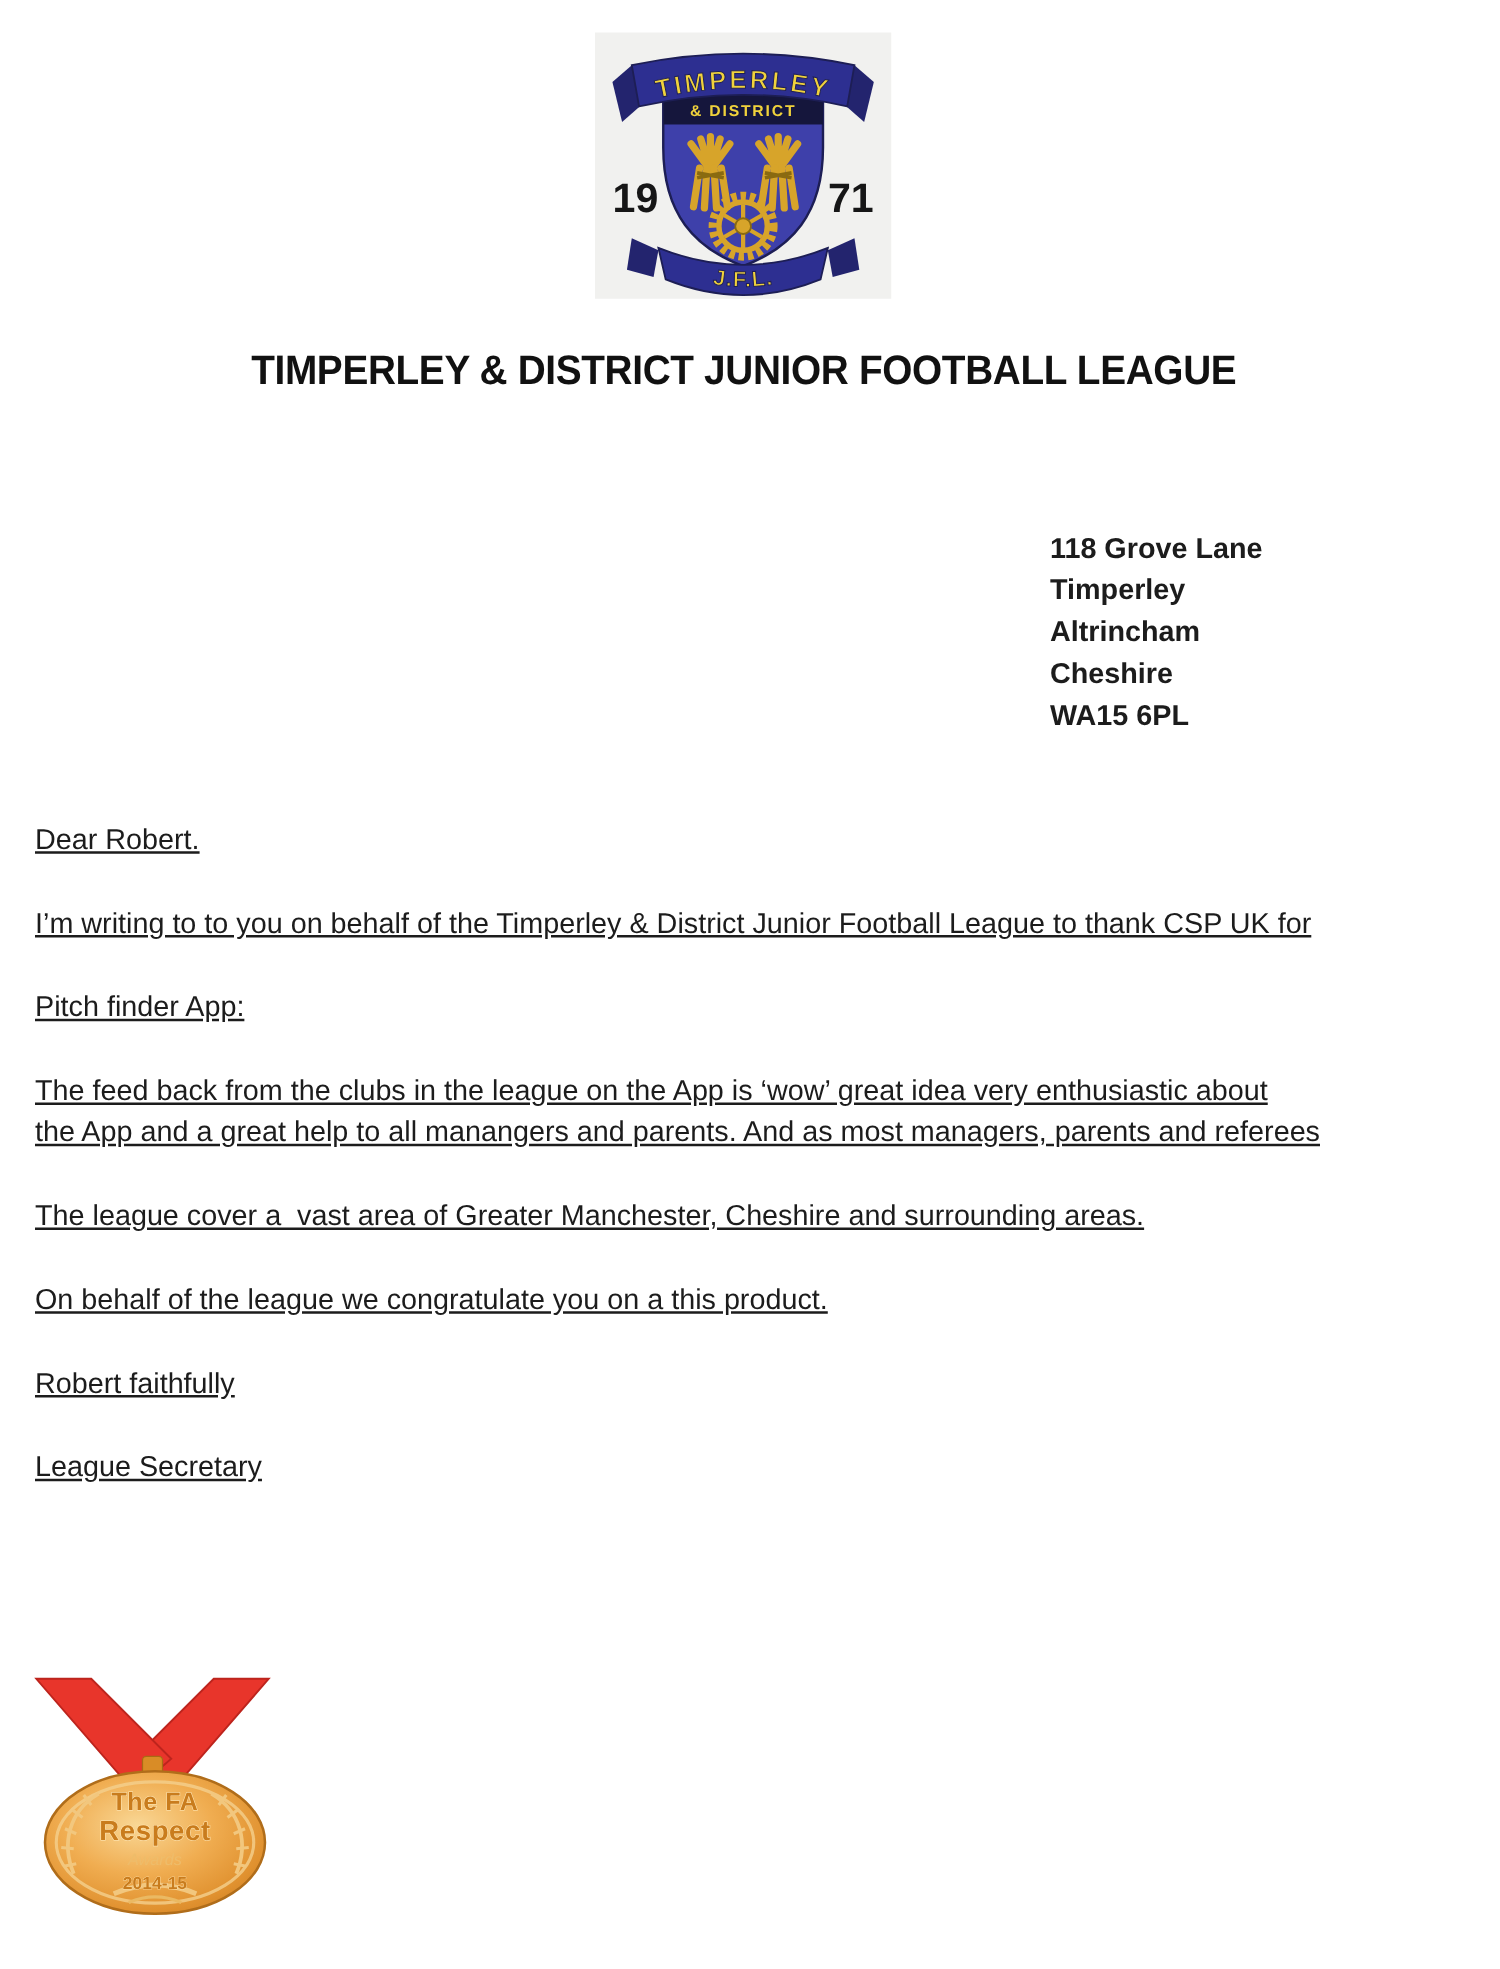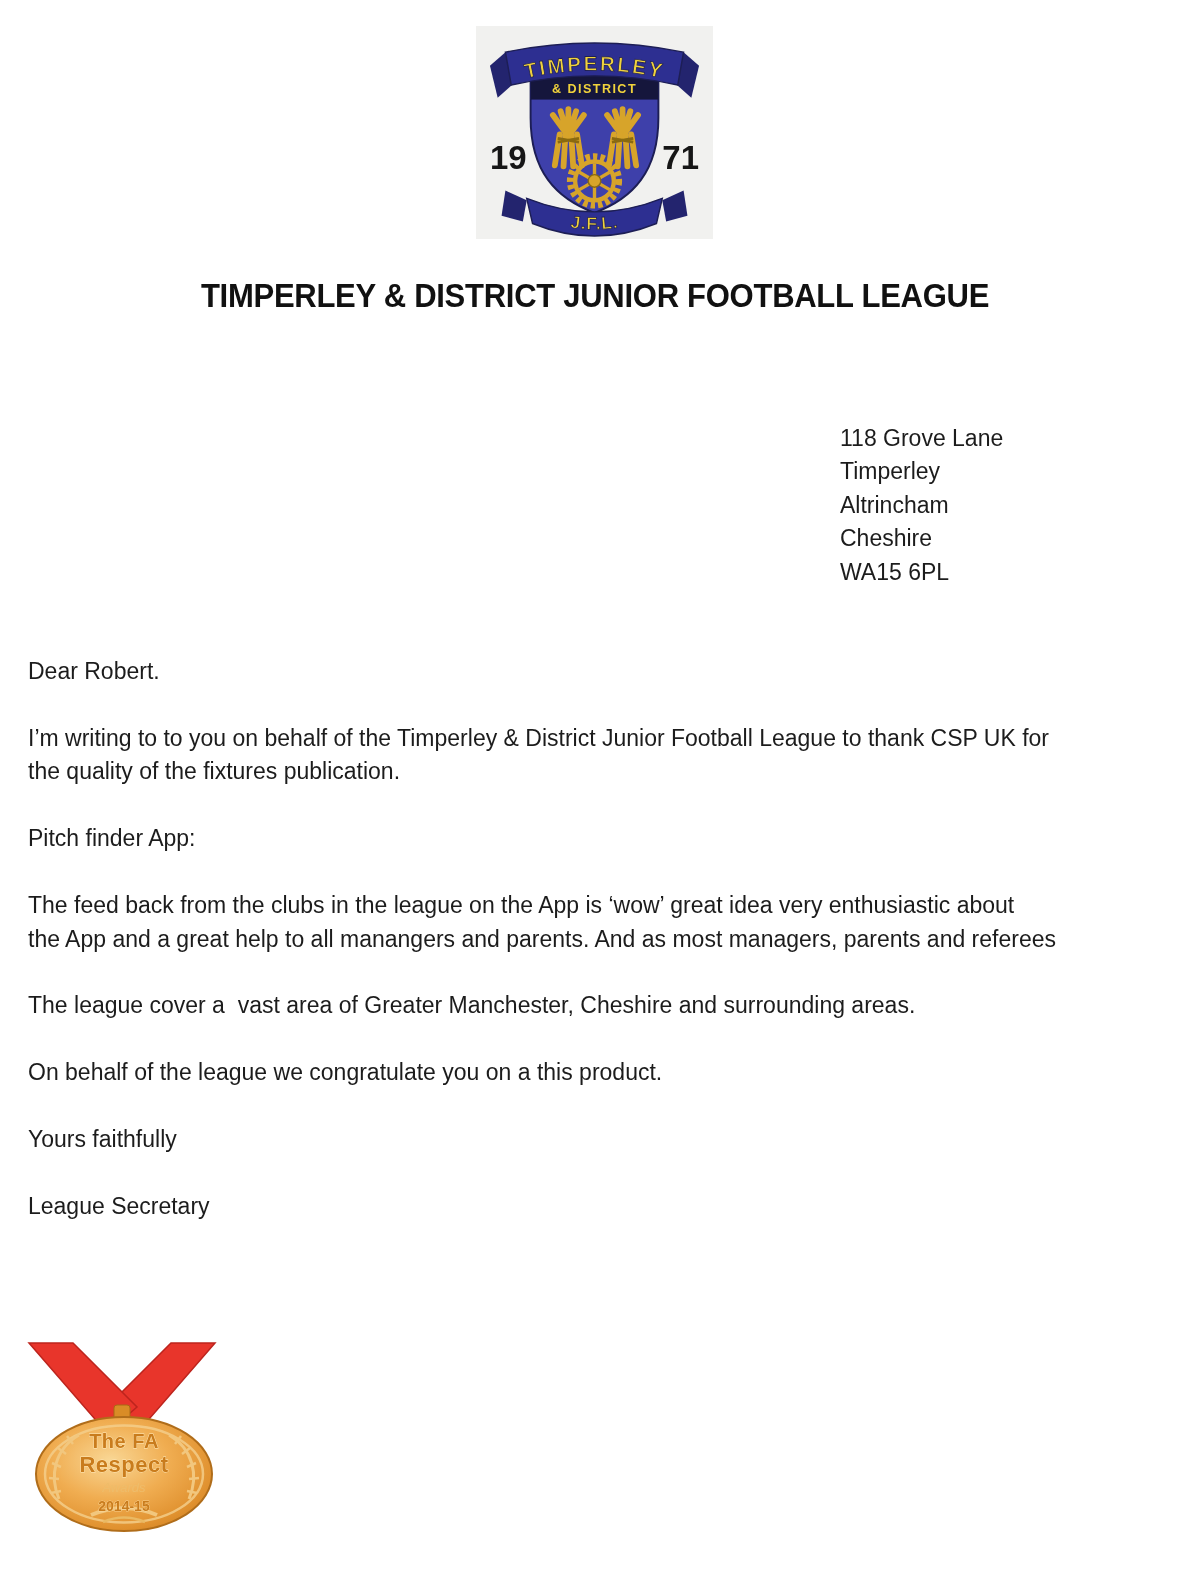--- a/index.html
+++ b/index.html
@@ -18,23 +18,23 @@
   .crest-block svg{display:block;width:237px;height:213px;}
   .page-title{
     position:absolute;top:277px;left:0;width:1190px;
     text-align:center;
     font-size:33px;font-weight:bold;letter-spacing:-0.3px;
     transform:scaleX(0.94);transform-origin:50% 50%;
     color:#111;
     white-space:nowrap;
   }
   .sender-address{position:absolute;left:840px;top:422px;}
-  .address-line{height:33.45px;line-height:33.45px;font-size:23px;white-space:pre;}
+  .address-line{height:33.45px;line-height:33.45px;font-size:23px;white-space:pre;font-weight:bold;}
   .letter-body{position:absolute;left:28px;top:655px;width:1165px;}
-  .letter-line{height:33.45px;line-height:33.45px;font-size:23px;white-space:pre;}
+  .letter-line{height:33.45px;line-height:33.45px;font-size:23px;white-space:pre;text-decoration:underline;}
   .letter-line.u{}
   .medal-block{position:absolute;left:25px;top:1341px;width:195px;height:192px;}
   .medal-block svg{display:block;width:195px;height:192px;}
   svg text{font-family:"Liberation Sans",sans-serif;}
 </style>
 </head>
 <body>
 
 <div class="crest-block">
   <svg viewBox="0 0 240 220">
@@ -101,32 +101,31 @@
     <div class="address-line">Timperley</div>
     <div class="address-line">Altrincham</div>
     <div class="address-line">Cheshire</div>
     <div class="address-line">WA15 6PL</div>
   </div>
 
 <div class="letter-body">
     <div class="letter-line">Dear Robert.</div>
     <div class="letter-line"></div>
     <div class="letter-line">I’m writing to to you on behalf of the Timperley &amp; District Junior Football League to thank CSP UK for</div>
-    <div class="letter-line">the quality of the fixtures publication.</div>
     <div class="letter-line"></div>
     <div class="letter-line u">Pitch finder App:</div>
     <div class="letter-line"></div>
     <div class="letter-line">The feed back from the clubs in the league on the App is ‘wow’ great idea very enthusiastic about</div>
     <div class="letter-line">the App and a great help to all manangers and parents. And as most managers, parents and referees</div>
     <div class="letter-line"></div>
     <div class="letter-line">The league cover a  vast area of Greater Manchester, Cheshire and surrounding areas.</div>
     <div class="letter-line"></div>
     <div class="letter-line">On behalf of the league we congratulate you on a this product.</div>
     <div class="letter-line"></div>
-    <div class="letter-line">Yours faithfully</div>
+    <div class="letter-line">Robert faithfully</div>
     <div class="letter-line"></div>
     <div class="letter-line">League Secretary</div>
   </div>
 
 <div class="medal-block">
   <svg viewBox="0 0 195 192">
     <defs>
       <radialGradient id="mg" cx="42%" cy="38%" r="75%">
         <stop offset="0%" stop-color="#f9d795"></stop>
         <stop offset="45%" stop-color="#f0ad51"></stop>

